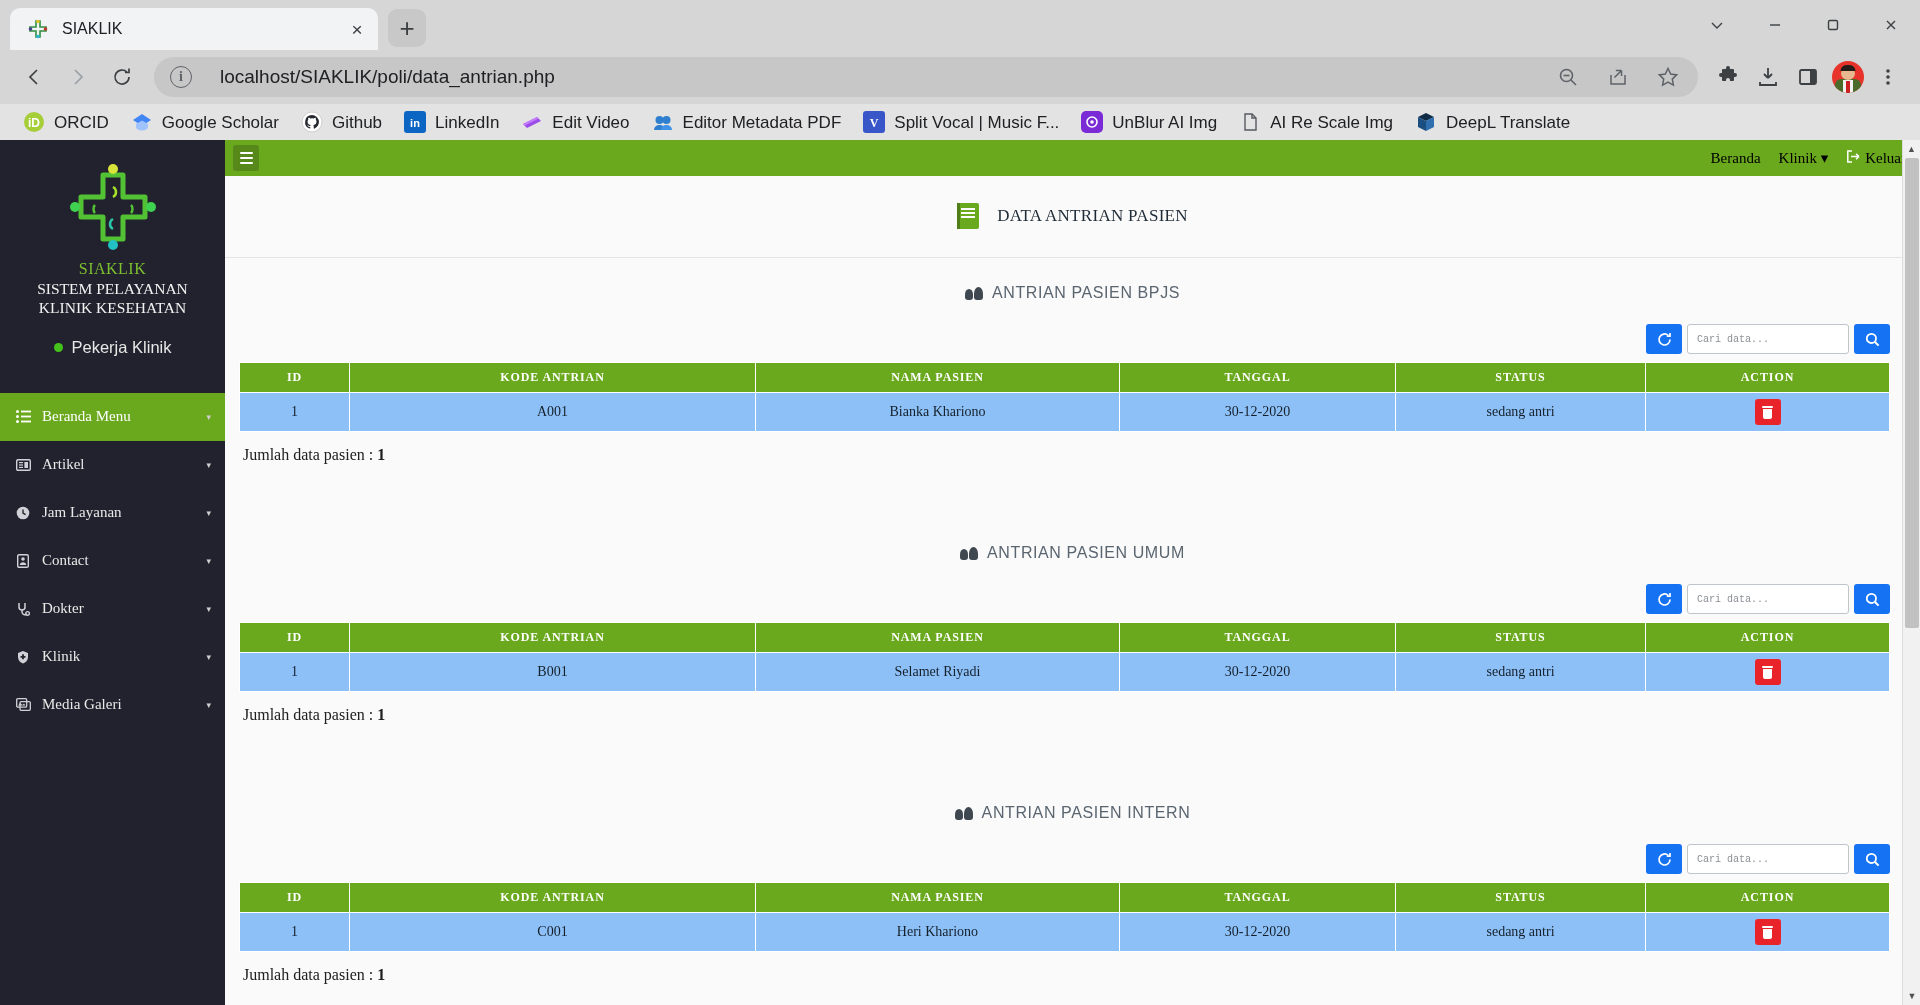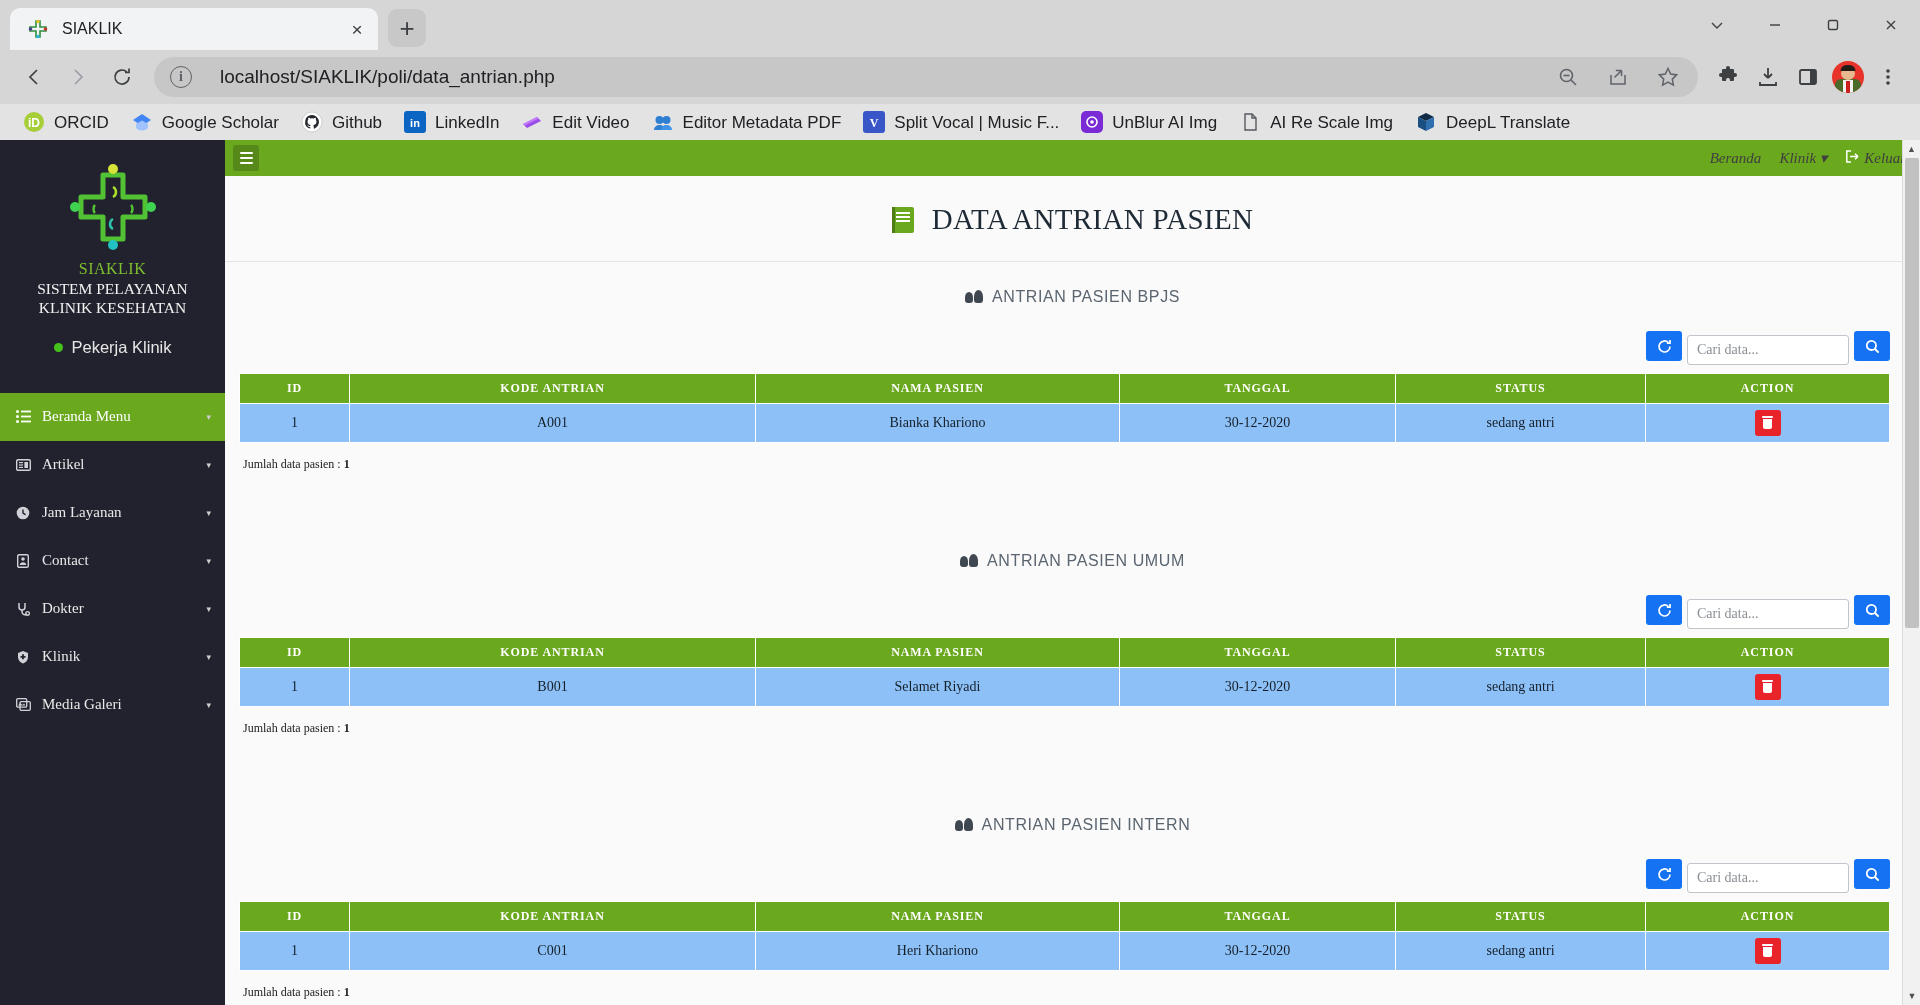--- a/index.html
+++ b/index.html
@@ -195,40 +195,40 @@
     align-items: center; justify-content: center;
     gap: 3px;
   }
   .hamburger span { display: block; width: 13px; height: 2px; background: #fff; border-radius: 1px; }
   .hamburger span:nth-child(1) { width: 13px; }
   .hamburger span:nth-child(2) { width: 13px; }
   .hamburger span:nth-child(3) { width: 13px; }
   .topnav { margin-left: auto; display: flex; align-items: center; gap: 18px; }
   .topnav a {
     font-family: "Liberation Serif", serif;
-    font-size: 15px; color: #404040; text-decoration: none;
-    display: flex; align-items: center; gap: 5px; font-style: italic;
+    font-size: 15px; color: #000000; text-decoration: none;
+    display: flex; align-items: center; gap: 5px;
   }
 
   .scrollarea {
     flex: 1;
     overflow: hidden;
     position: relative;
     background: #fafafa;
   }
   .page-head {
     text-align: center;
     padding: 27px 0 24px;
     border-bottom: 1px solid #e4e4e4;
     background: #fafafa;
   }
   .page-head-inner { display: inline-flex; align-items: center; gap: 18px; }
   .page-title {
     font-family: "Liberation Serif", serif;
-    font-size: 29px; color: #1e2a36; letter-spacing: .3px;
+    font-size: 17px; color: #1e2a36; letter-spacing: .3px;
   }
   .book-ico {
     width: 22px; height: 26px; background: #6aa81e; border-radius: 2px;
     position: relative; display: inline-block;
   }
   .book-ico:before {
     content: ""; position: absolute; left: 4px; top: 5px; width: 14px; height: 2px;
     background: #fff; box-shadow: 0 4px 0 #fff, 0 8px 0 #fff;
   }
   .book-ico:after {
@@ -258,22 +258,22 @@
     width: 36px; height: 30px;
     display: flex; align-items: center; justify-content: center;
     color: #fff;
   }
   .searchbox {
     width: 162px; height: 30px;
     border: 1px solid #bfc5cb; border-radius: 3px;
     background: #fff;
     display: flex; align-items: center;
     padding: 0 9px;
-    font-family: Liberation Serif, serif;
-    font-size: 14px; color: #8a8f95; margin-top: 7px;
+    font-family: Liberation Mono, monospace;
+    font-size: 10px; color: #8a8f95;
   }
 
   table.data {
     width: calc(100% - 16px);
     margin: 0 16px 0 0;
     border-collapse: collapse;
     table-layout: fixed;
   }
   table.data th {
     background: #6aa81e;
@@ -314,21 +314,21 @@
     content: ""; position: absolute; top: 0; left: 0; width: 11px; height: 2px;
     background: #fff; border-radius: 1px;
   }
   .trash:after {
     content: ""; position: absolute; top: 3px; left: 1px; width: 9px; height: 10px;
     background: #fff; border-radius: 0 0 2px 2px;
   }
 
   .count-line {
     font-family: "Liberation Serif", serif;
-    font-size: 12px; color: #202020;
+    font-size: 16px; color: #202020;
     padding: 14px 0 0 4px;
   }
   .count-line b { font-weight: bold; }
   .spacer-lg { height: 54px; }
 
   
   .vscroll {
     position: absolute; right: 0; top: 0; width: 18px; height: 100%;
     background: #f1f1f1; border-left: 1px solid #dcdcdc;
   }

